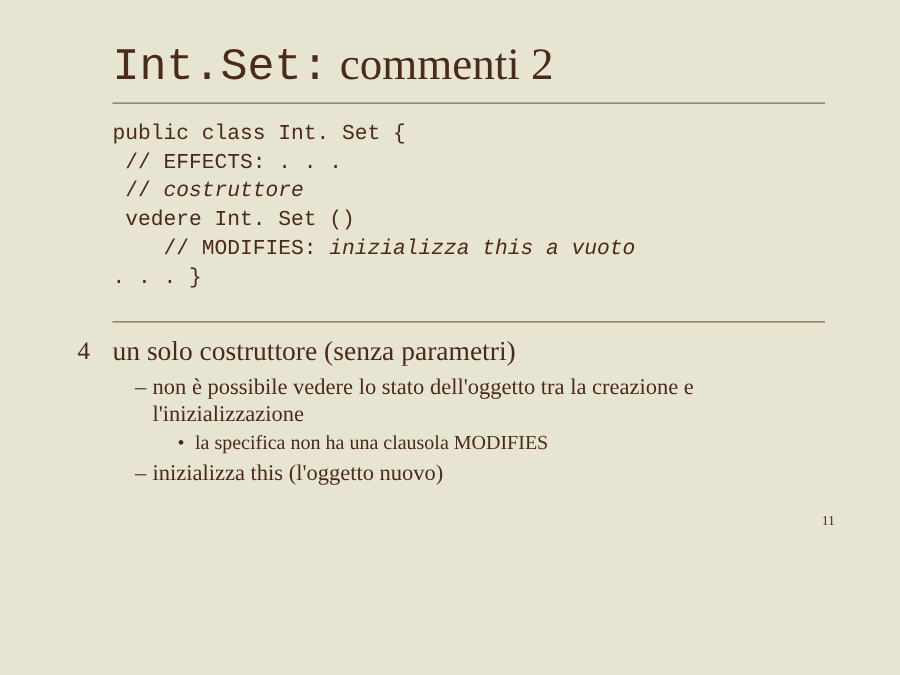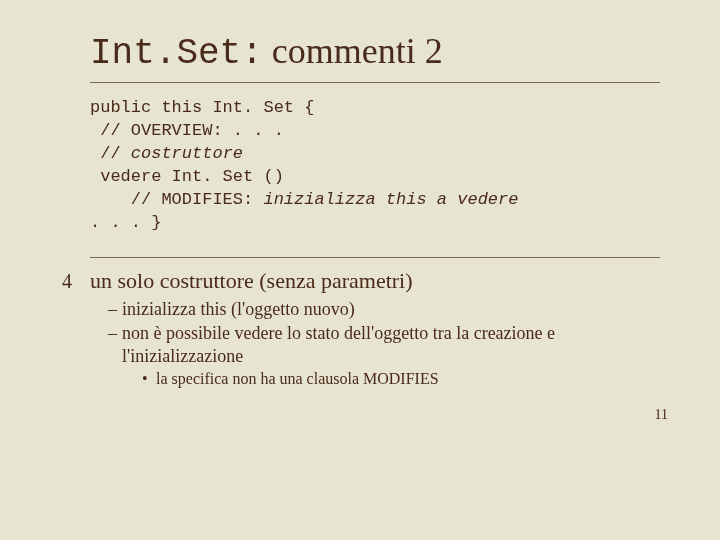--- a/index.html
+++ b/index.html
@@ -96,54 +96,54 @@
   ul.subsub > li::before {
     content: "•";
     position: absolute;
     left: 0;
     top: 0;
   }
   .pagenum {
     position: absolute;
     right: 52px;
     bottom: 25px;
-    font-size: 14px;
+    font-size: 11px;
     font-family: Georgia, serif;
   }
 </style>
 </head>
 <body>
 
 <div class="slide">
 
   <h1 class="title">
     <span class="mono">Int.Set:</span><span> commenti 2</span>
   </h1>
 
   <hr class="divider">
 
-  <div class="codeblock"><span>public this Int. Set {</span>
-<span> // OVERVIEW: . . .</span>
+  <div class="codeblock"><span>public class Int. Set {</span>
+<span> // EFFECTS: . . .</span>
 <span> // </span><span class="italic">costruttore</span>
 <span> vedere Int. Set ()</span>
-<span>    // MODIFIES: </span><span class="italic">inizializza this a vedere</span>
+<span>    // MODIFIES: </span><span class="italic">inizializza this a vuoto</span>
 <span>. . . }</span></div>
 
   <hr class="divider2">
 
   <ul class="main">
     <li>
       <span>un solo costruttore (senza parametri)</span>
       <ul class="sub">
-        <li><span>inizializza this (l'oggetto nuovo)</span></li>
         <li>
           <span>non è possibile vedere lo stato dell'oggetto tra la creazione e l'inizializzazione</span>
           <ul class="subsub">
             <li><span>la specifica non ha una clausola MODIFIES</span></li>
           </ul>
         </li>
+        <li><span>inizializza this (l'oggetto nuovo)</span></li>
       </ul>
     </li>
   </ul>
 
   <div class="pagenum">11</div>
 
 </div>
 
 </body></html>

